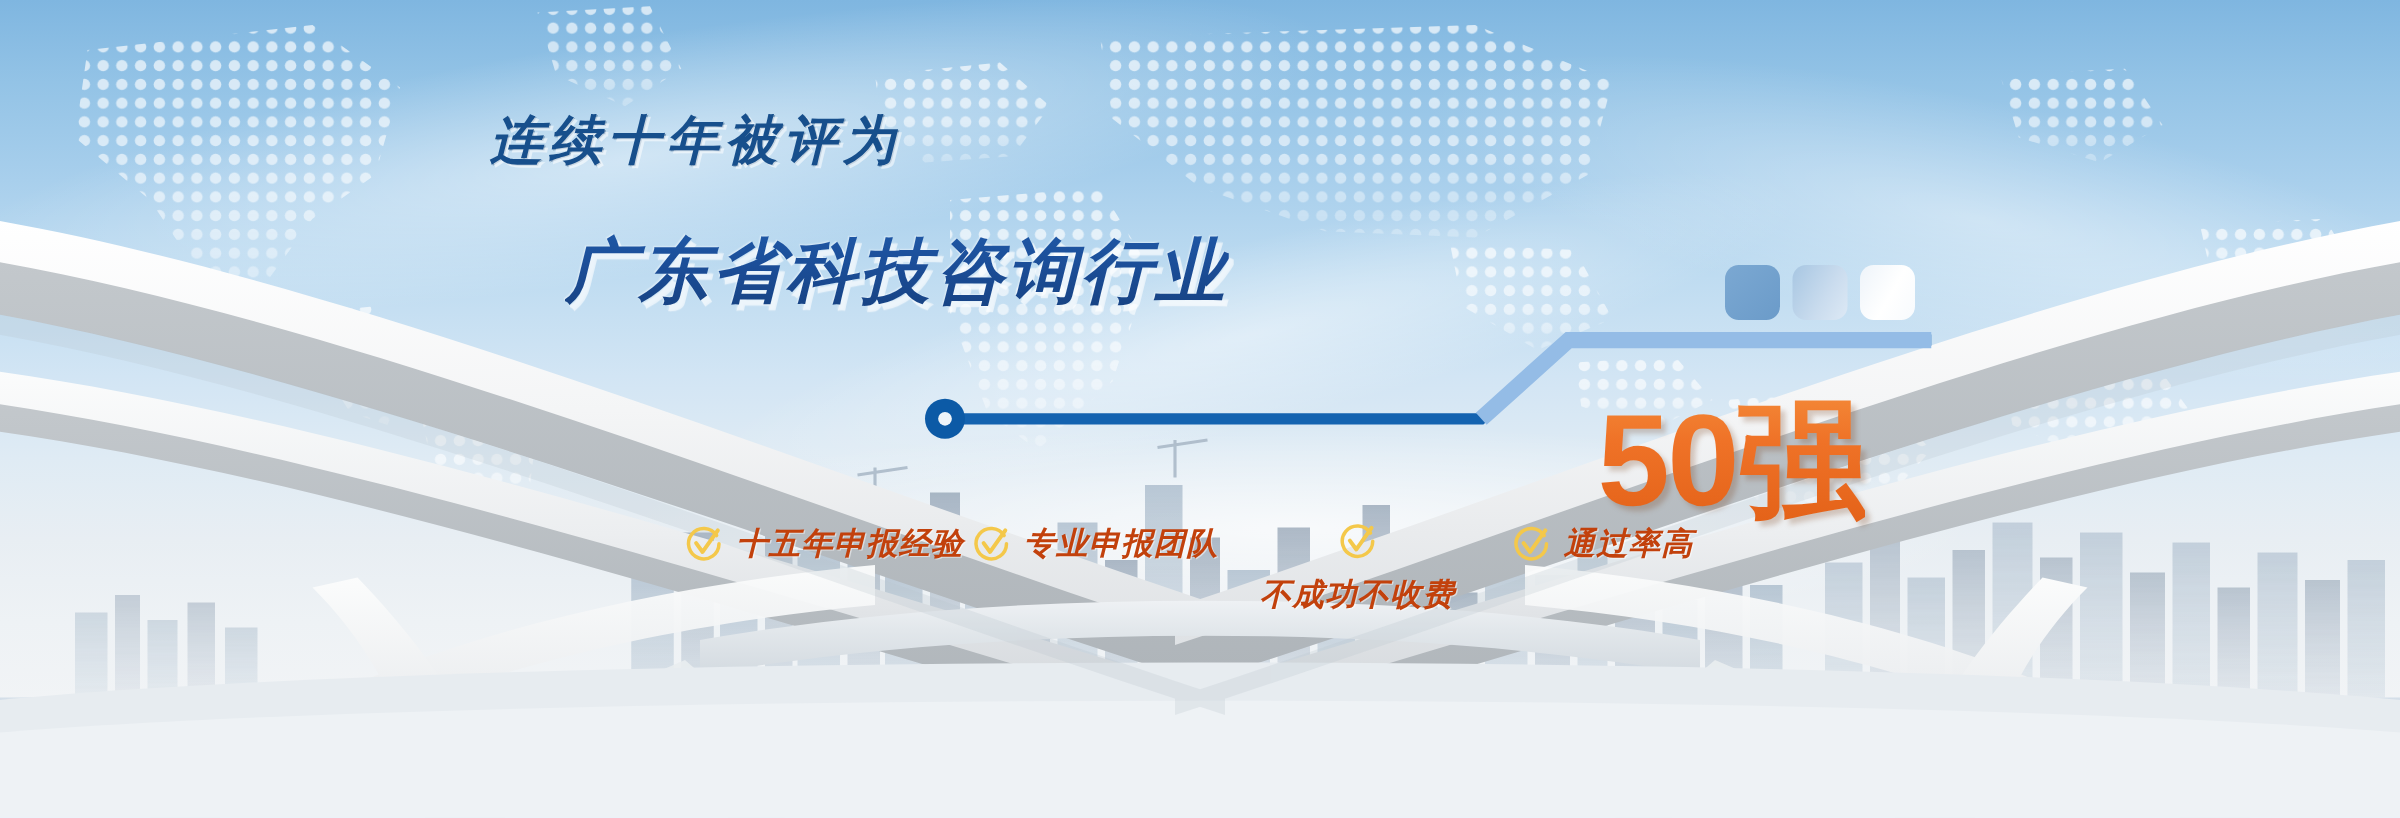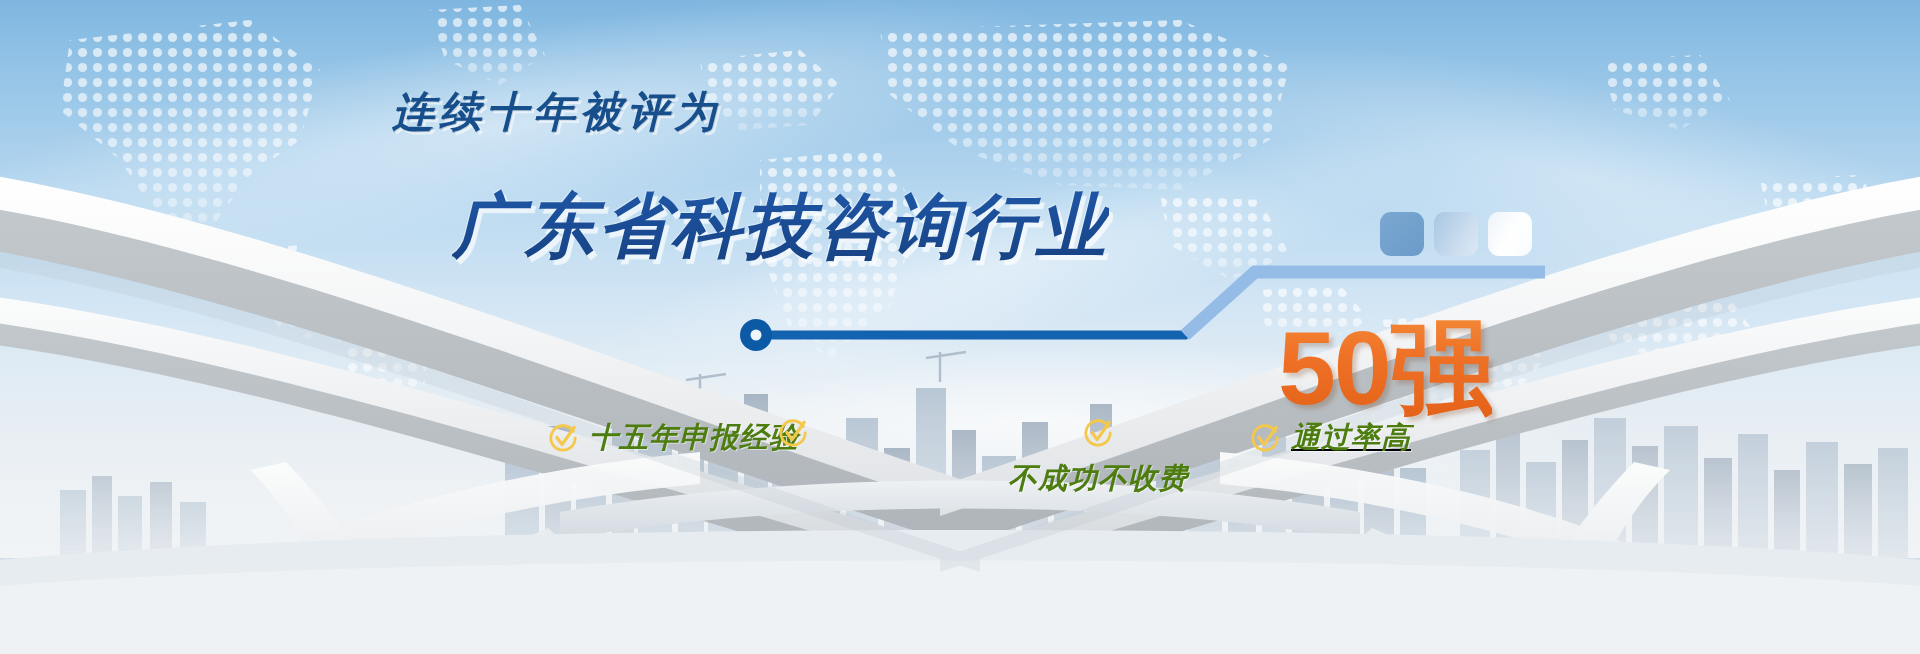--- a/index.html
+++ b/index.html
@@ -71,21 +71,21 @@
     font-style:italic;
     letter-spacing:5px;
     color:#174f8c;
     text-shadow:3px 3px 0 rgba(255,255,255,.55), 1px 1px 0 rgba(10,45,90,.35);
     white-space:nowrap;
   }
 
   .headline{
     position:absolute;
     left:452px; top:180px;
-    font-size:70px;
+    font-size:56px;
     font-weight:bold;
     font-style:italic;
     letter-spacing:3px;
     color:#16498f;
     white-space:nowrap;
     background:linear-gradient(180deg,#1f59a8 0%,#1b4d97 45%,#16407e 100%);
     -webkit-background-clip:text;
     background-clip:text;
     -webkit-text-fill-color:transparent;
     filter:drop-shadow(4px 5px 0 rgba(255,255,255,.60)) drop-shadow(-1px -1px 0 rgba(255,255,255,.35));
@@ -118,31 +118,31 @@
   .features{position:absolute; left:0; top:418px; width:1920px; height:60px;}
   .feature{
     position:absolute;
     display:flex;
     align-items:center;
     gap:11px;
     white-space:nowrap;
   }
   .feature .fi{display:block; width:30px; height:30px; flex:0 0 30px;}
   .feature .flab{
-    font-size:29px;
+    font-size:25px;
     font-weight:bold;
     font-style:italic;
     letter-spacing:1px;
-    color:#4d7c0f;
+    color:#c2410c;
     text-shadow:1px 1px 0 rgba(255,255,255,.5);
   }
   .f1{left:548px;}
   .f2{left:778px;}
   .f3{left:1008px;flex-direction:column;}
-  .f4{left:1250px;text-decoration:underline;}
+  .f4{left:1210px;}
 </style>
 </head>
 <body>
 
 <div class="banner">
 
   <div class="sky"></div>
   <div class="cloudA"></div>
   <div class="cloudB"></div>
   <div class="cloudC"></div>
@@ -347,20 +347,21 @@
         <path d="M9.5 15.5 L15 23 L28 4.5" fill="none" stroke="#f4c84a" stroke-width="3.4" stroke-linecap="round" stroke-linejoin="round"></path>
       </svg>
       <span class="flab">十五年申报经验</span>
     </div>
 
     <div class="feature f2">
       <svg class="fi" viewBox="0 0 32 32">
         <path d="M27 9 A13 13 0 1 0 29 16" fill="none" stroke="#f4c84a" stroke-width="3" stroke-linecap="round"></path>
         <path d="M9.5 15.5 L15 23 L28 4.5" fill="none" stroke="#f4c84a" stroke-width="3.4" stroke-linecap="round" stroke-linejoin="round"></path>
       </svg>
+      <span class="flab">专业申报团队</span>
     </div>
 
     <div class="feature f3">
       <svg class="fi" viewBox="0 0 32 32">
         <path d="M27 9 A13 13 0 1 0 29 16" fill="none" stroke="#f4c84a" stroke-width="3" stroke-linecap="round"></path>
         <path d="M9.5 15.5 L15 23 L28 4.5" fill="none" stroke="#f4c84a" stroke-width="3.4" stroke-linecap="round" stroke-linejoin="round"></path>
       </svg>
       <span class="flab">不成功不收费</span>
     </div>
 

